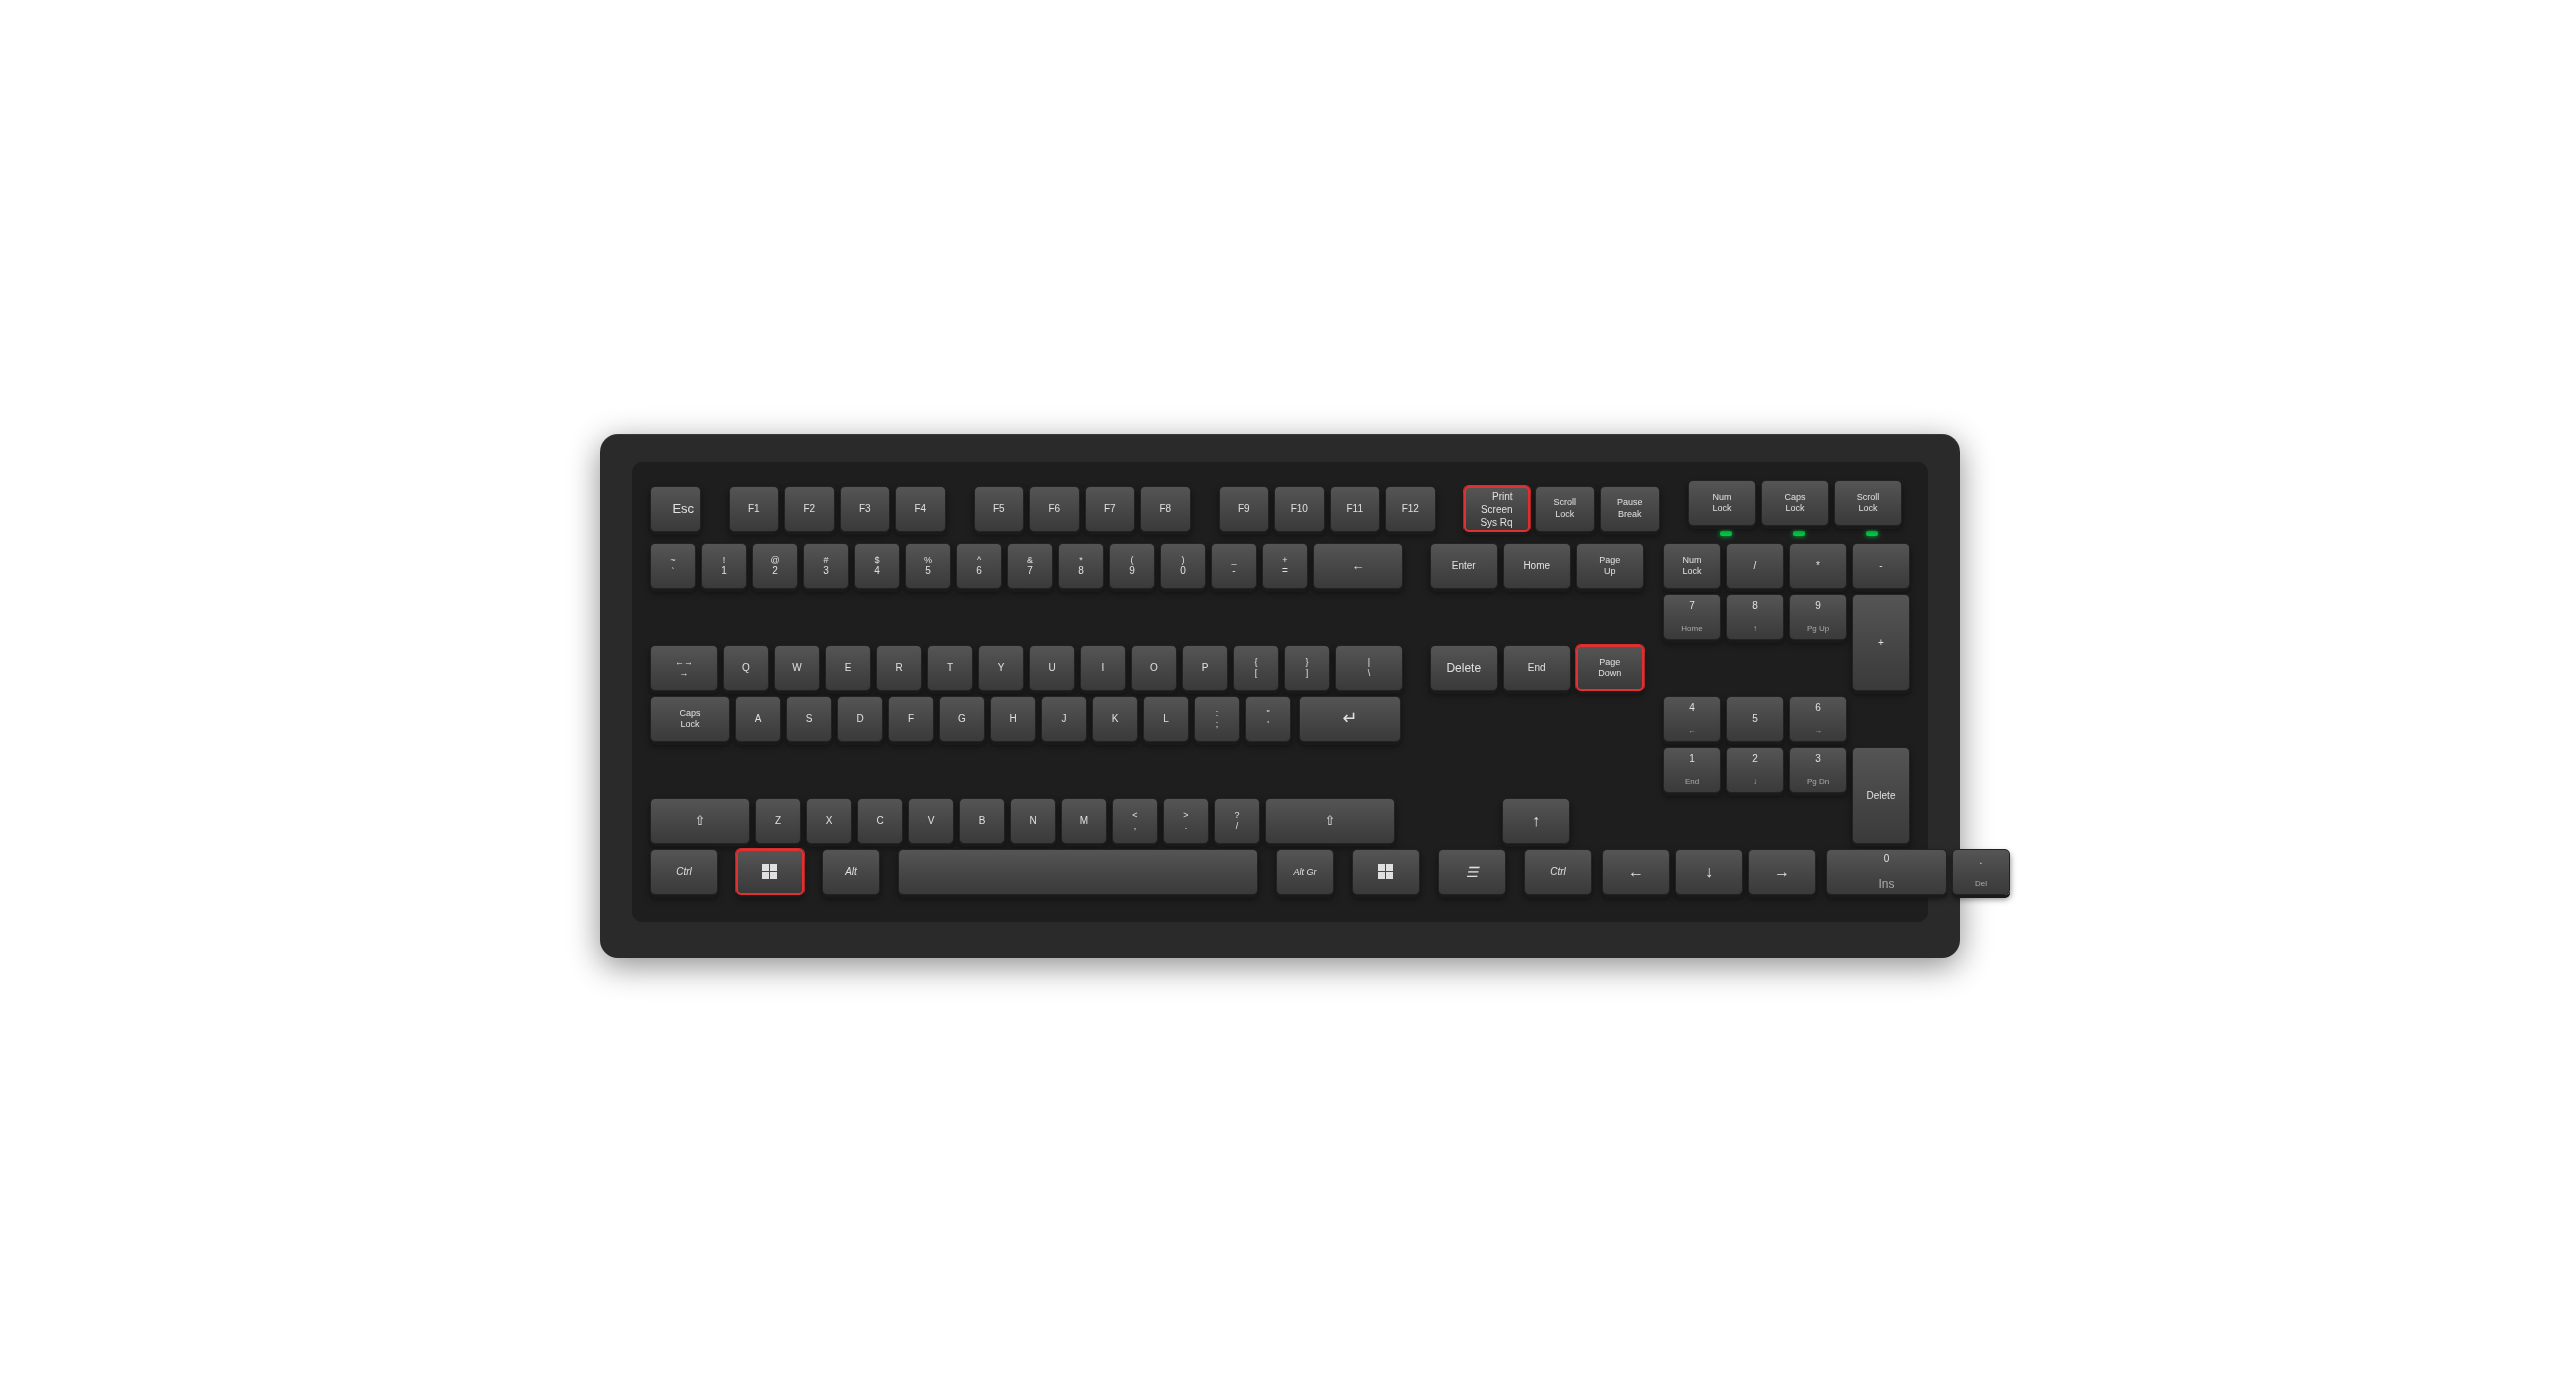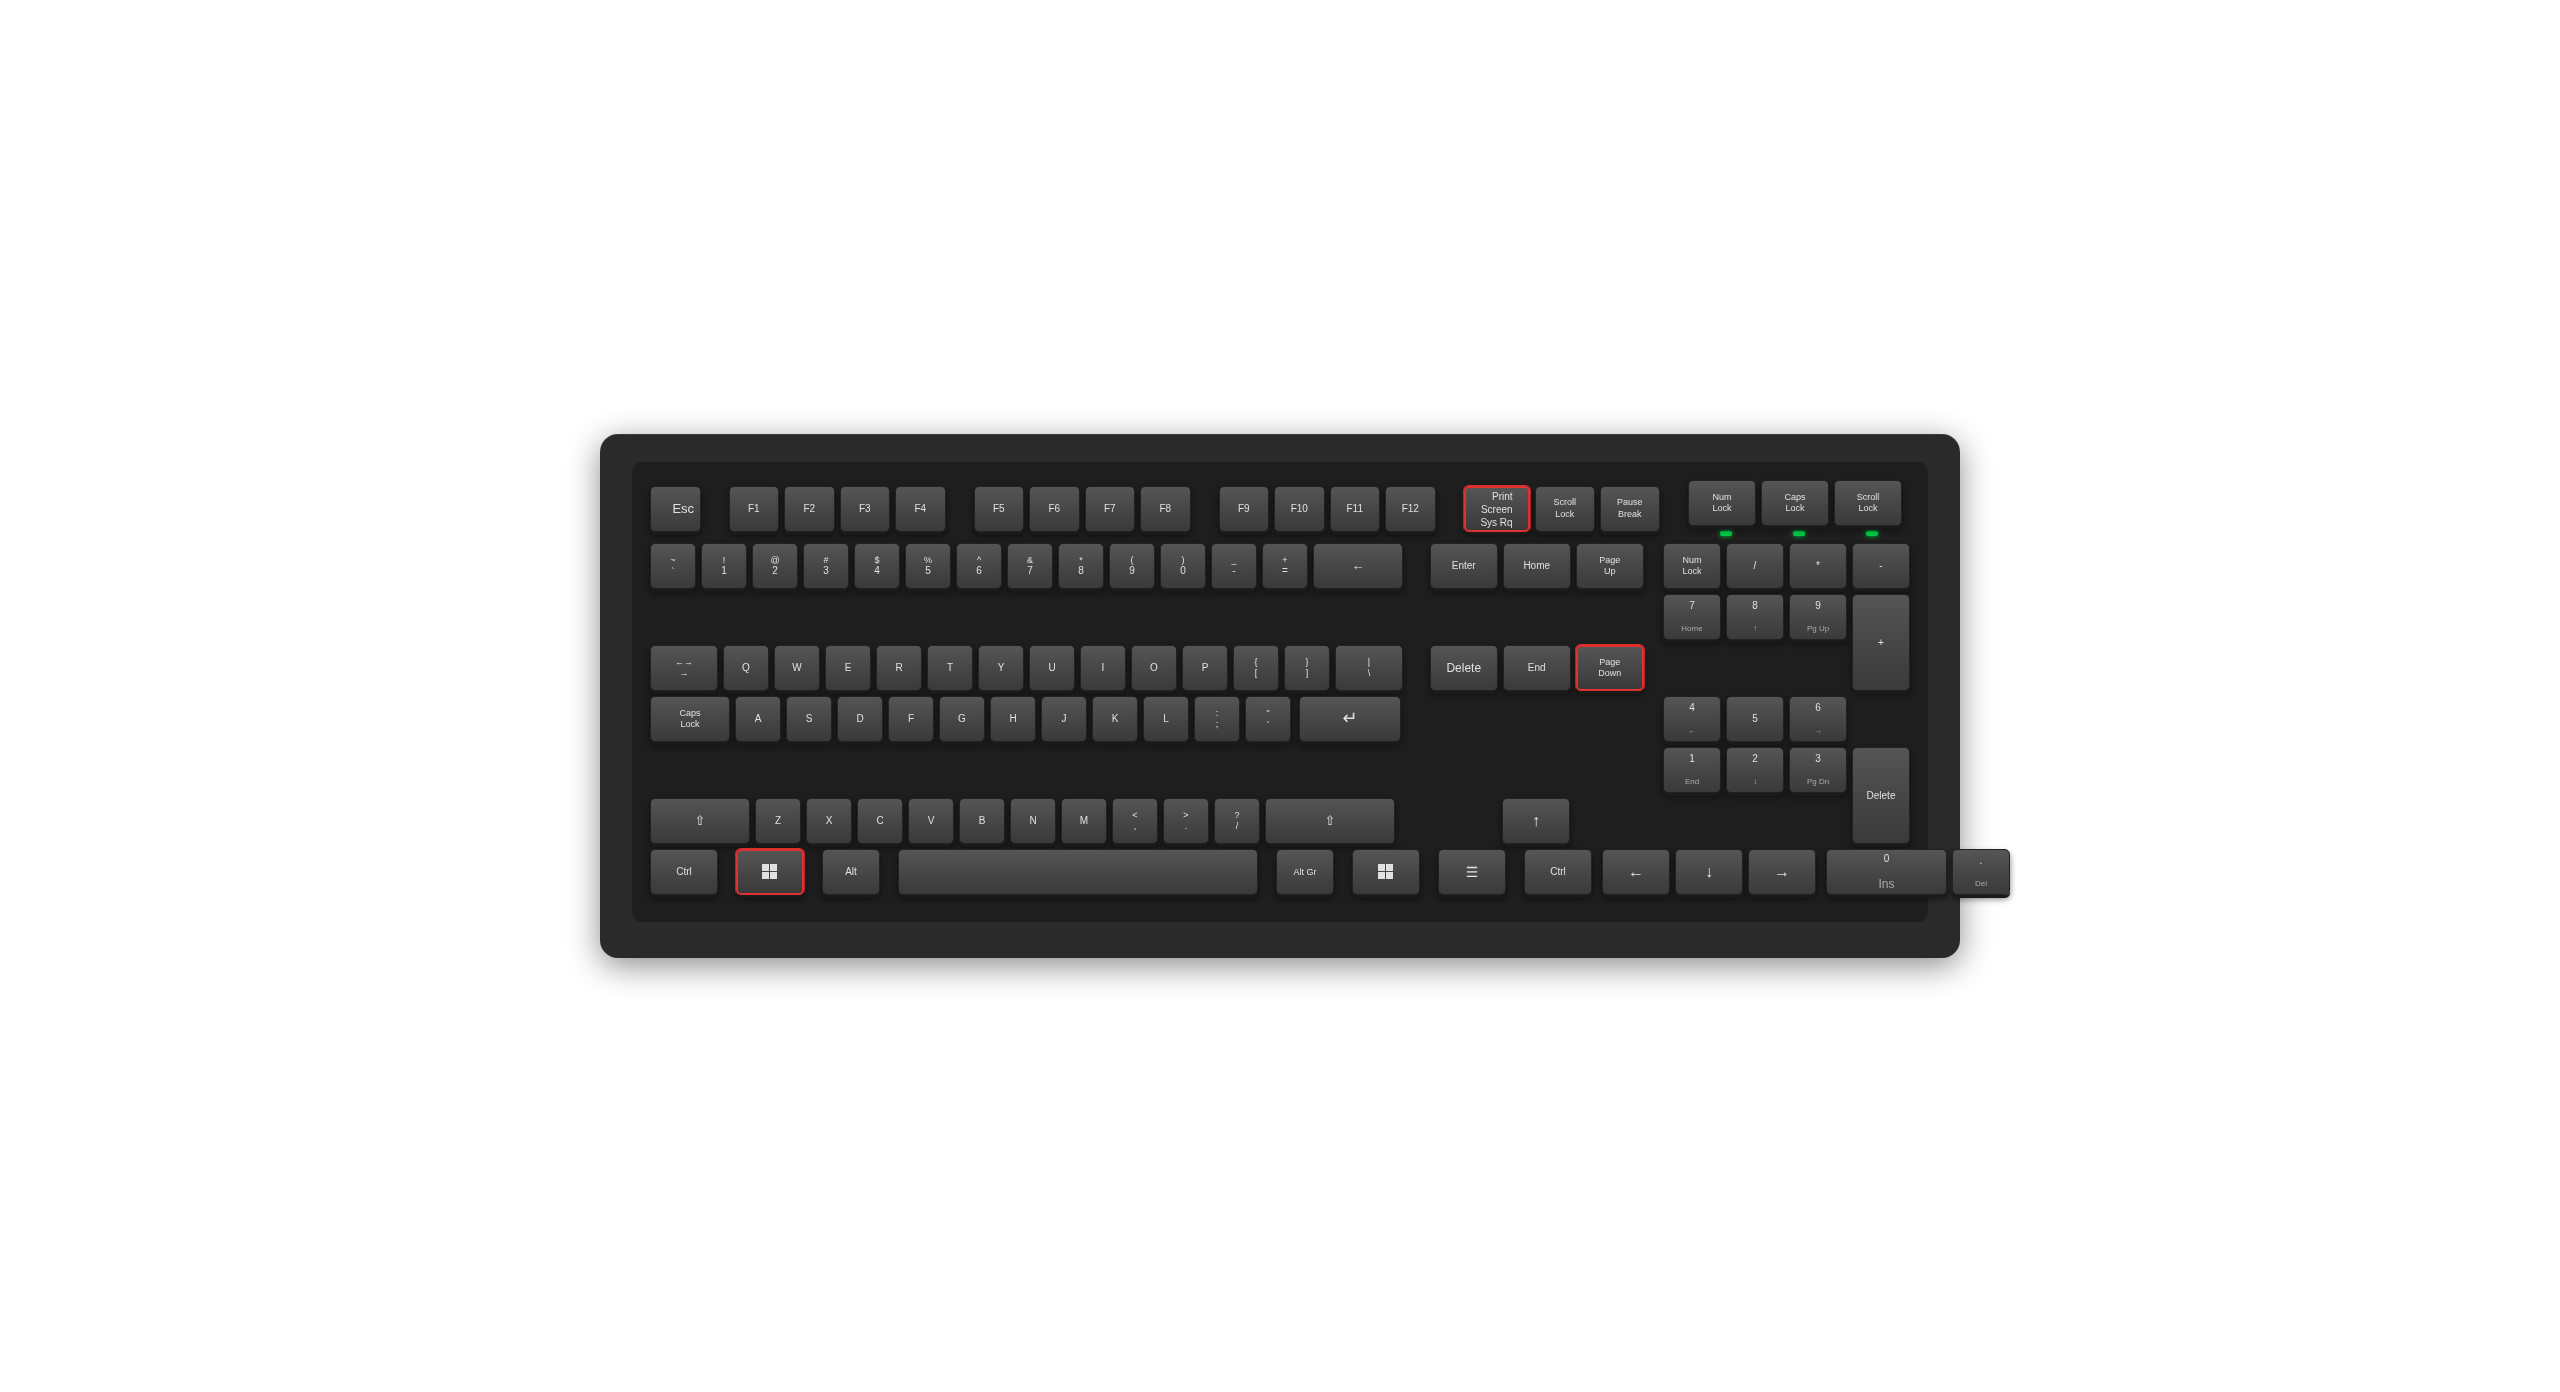--- a/index.html
+++ b/index.html
@@ -520,21 +520,21 @@
         <div class="key k-std k-h" style="width:58px;">
             <span>3</span>
             <br>
             <span style="font-size:8px;color:#aaa;">Pg Dn</span>
           </div>
         <div class="key" style="width:58px;height:97px;font-size:10px;justify-content:center;align-items:center;display:flex;">Delete</div>
       </div>
     </div>
 
     <div class="row" style="align-items:center;">
-      <div style="display:flex;gap:18px;flex:1;">
+      <div style="display:flex;gap:18px;flex:1;font-style:italic;">
         <div class="key k-lctrl k-h">
             <span style="font-size:10px;">Ctrl</span>
           </div>
 
         <div class="key k-win k-h highlighted">
           <div class="windows-icon"></div>
         </div>
         <div class="key k-lalt k-h">
             <span style="font-size:10px;">Alt</span>
           </div>

